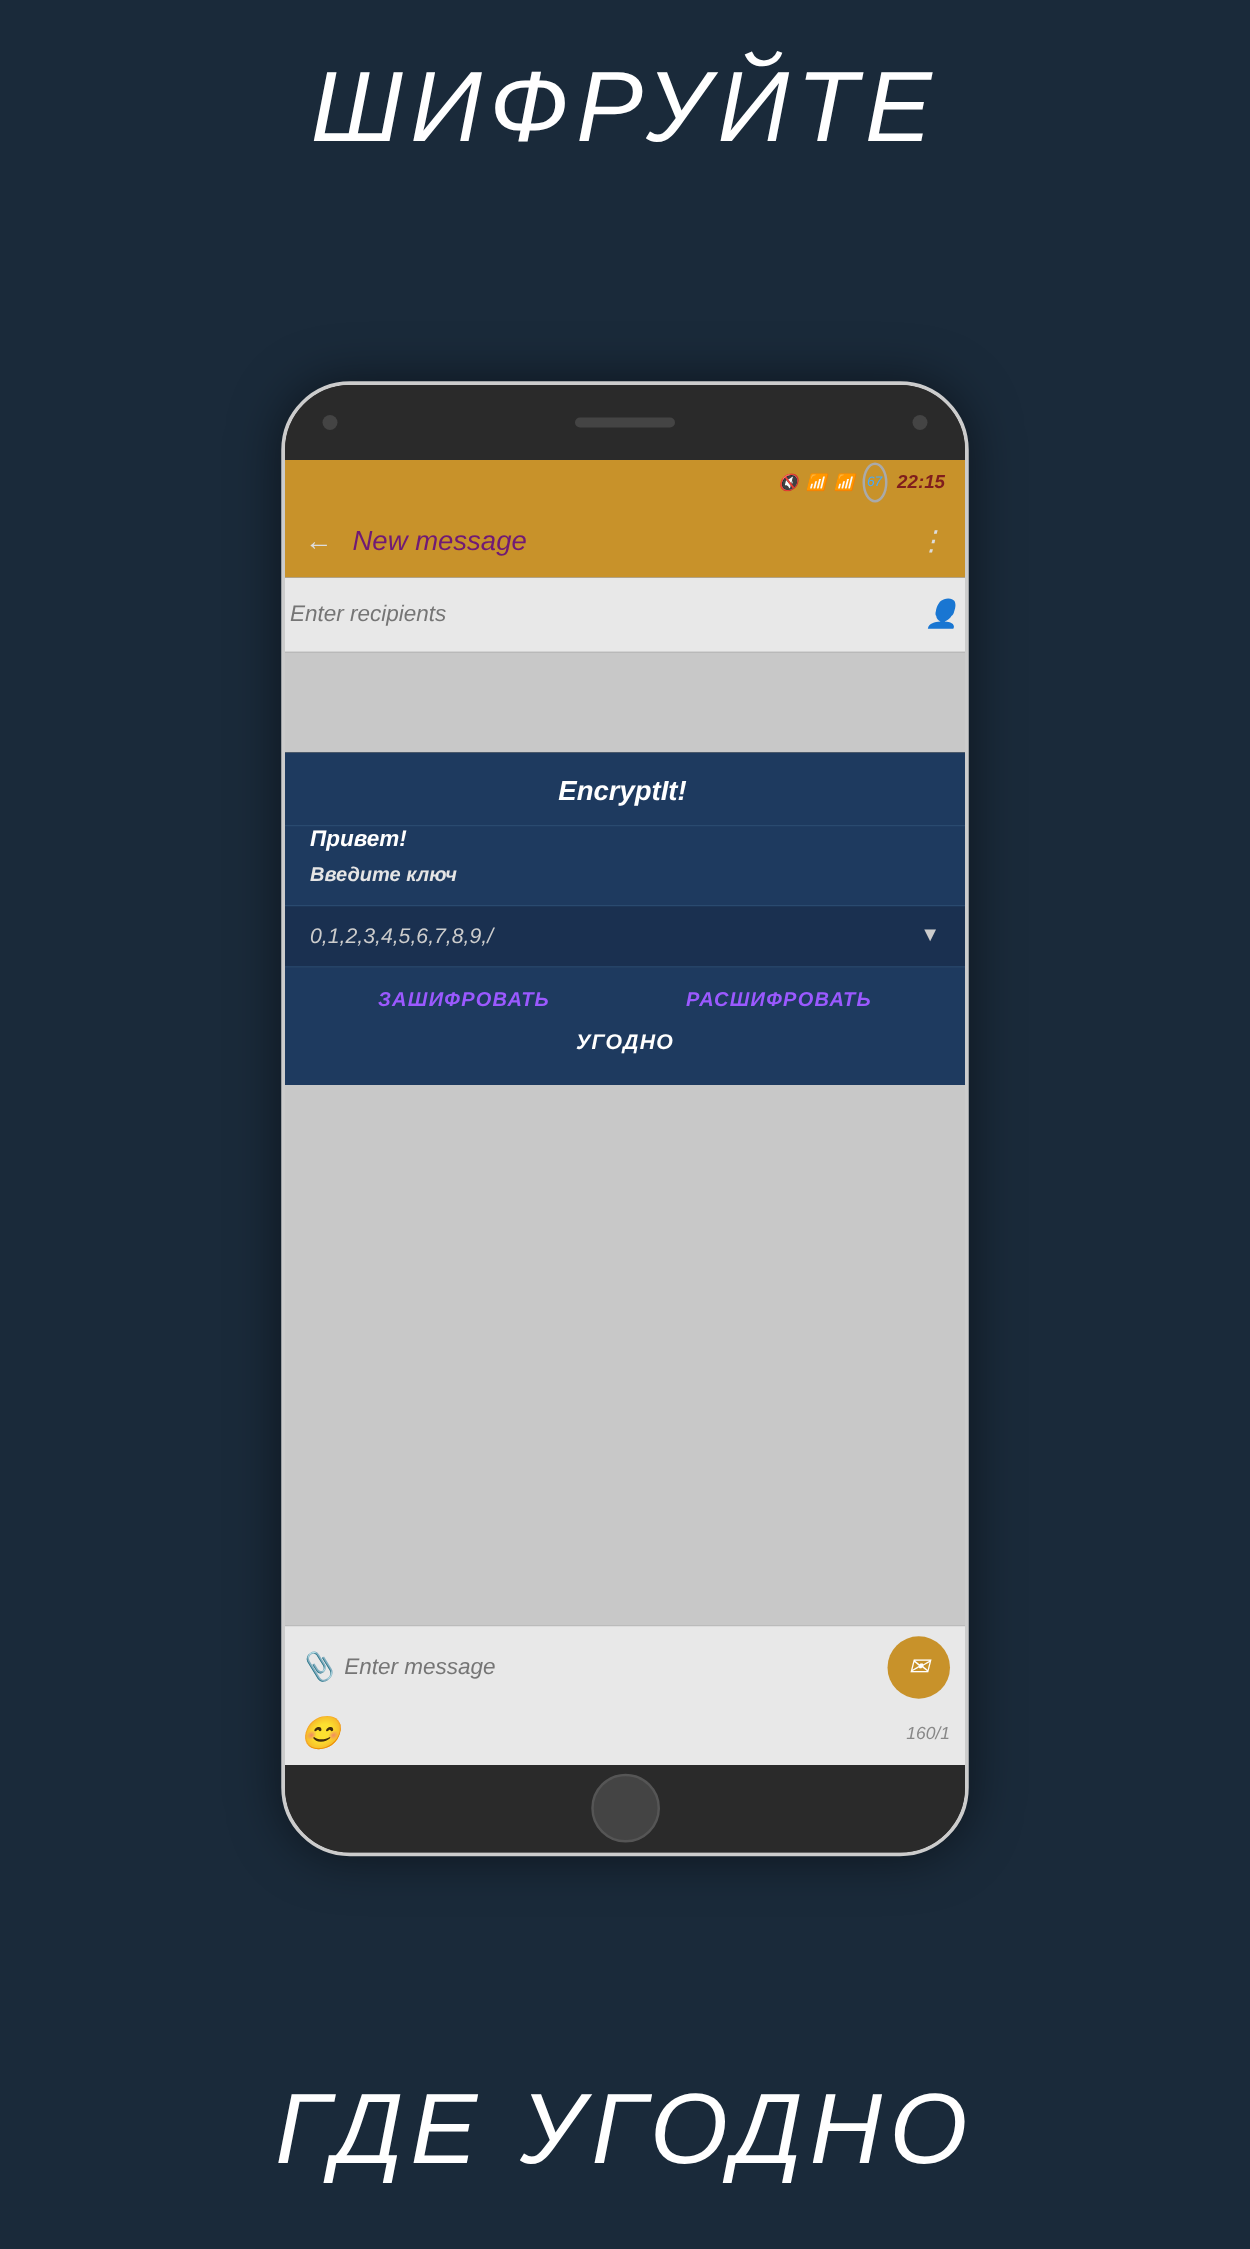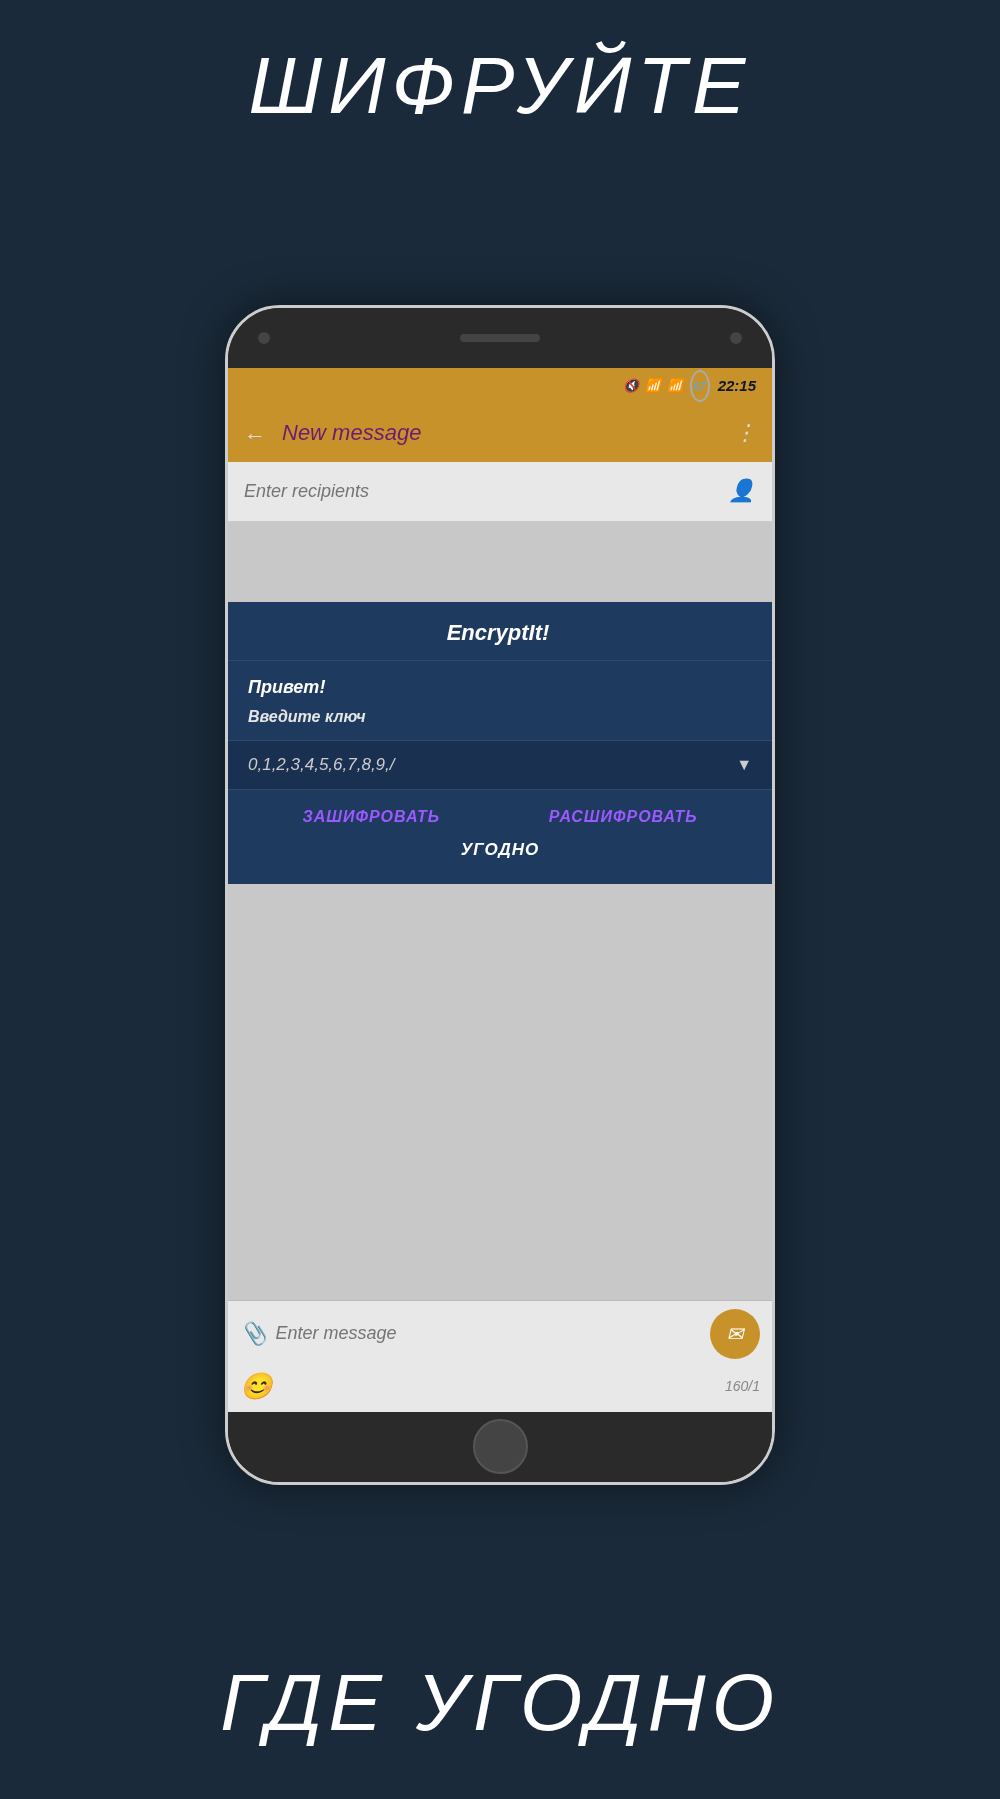--- a/index.html
+++ b/index.html
@@ -112,21 +112,21 @@
       align-items: center;
       gap: 6px;
     }
 
     .status-icon {
       color: #fff;
       font-size: 13px;
     }
 
     .status-time {
-      color: #0f172a;
+      color: #7f1d1d;
       font-size: 15px;
       font-weight: bold;
     }
 
     
     .app-bar {
       width: 100%;
       height: 58px;
       background: #c8922a;
       display: flex;
@@ -154,21 +154,21 @@
       cursor: pointer;
     }
 
     
     .recipients-field {
       width: 100%;
       height: 60px;
       background: #e8e8e8;
       display: flex;
       align-items: center;
-      padding: 0 16px;
+      padding: 0 4px;
       flex-shrink: 0;
       border-bottom: 1px solid #ccc;
     }
 
     .recipients-input {
       flex: 1;
       font-size: 18px;
       color: #888;
       background: transparent;
       border: none;
@@ -201,21 +201,21 @@
       font-size: 22px;
       font-weight: bold;
       padding: 18px 4px 14px 0;
       border-bottom: 1px solid #2a4a6f;
     }
 
     .encrypt-message-text {
       color: #ffffff;
       font-size: 18px;
       font-weight: bold;
-      padding: 16px 20px 0 20px;
+      padding: 0 20px 0 20px;
     }
 
     .encrypt-key-label {
       color: #e5e5e5;
       font-size: 16px;
       font-weight: bold;
       padding: 10px 20px 14px 20px;
     }
 
     .encrypt-key-field {

